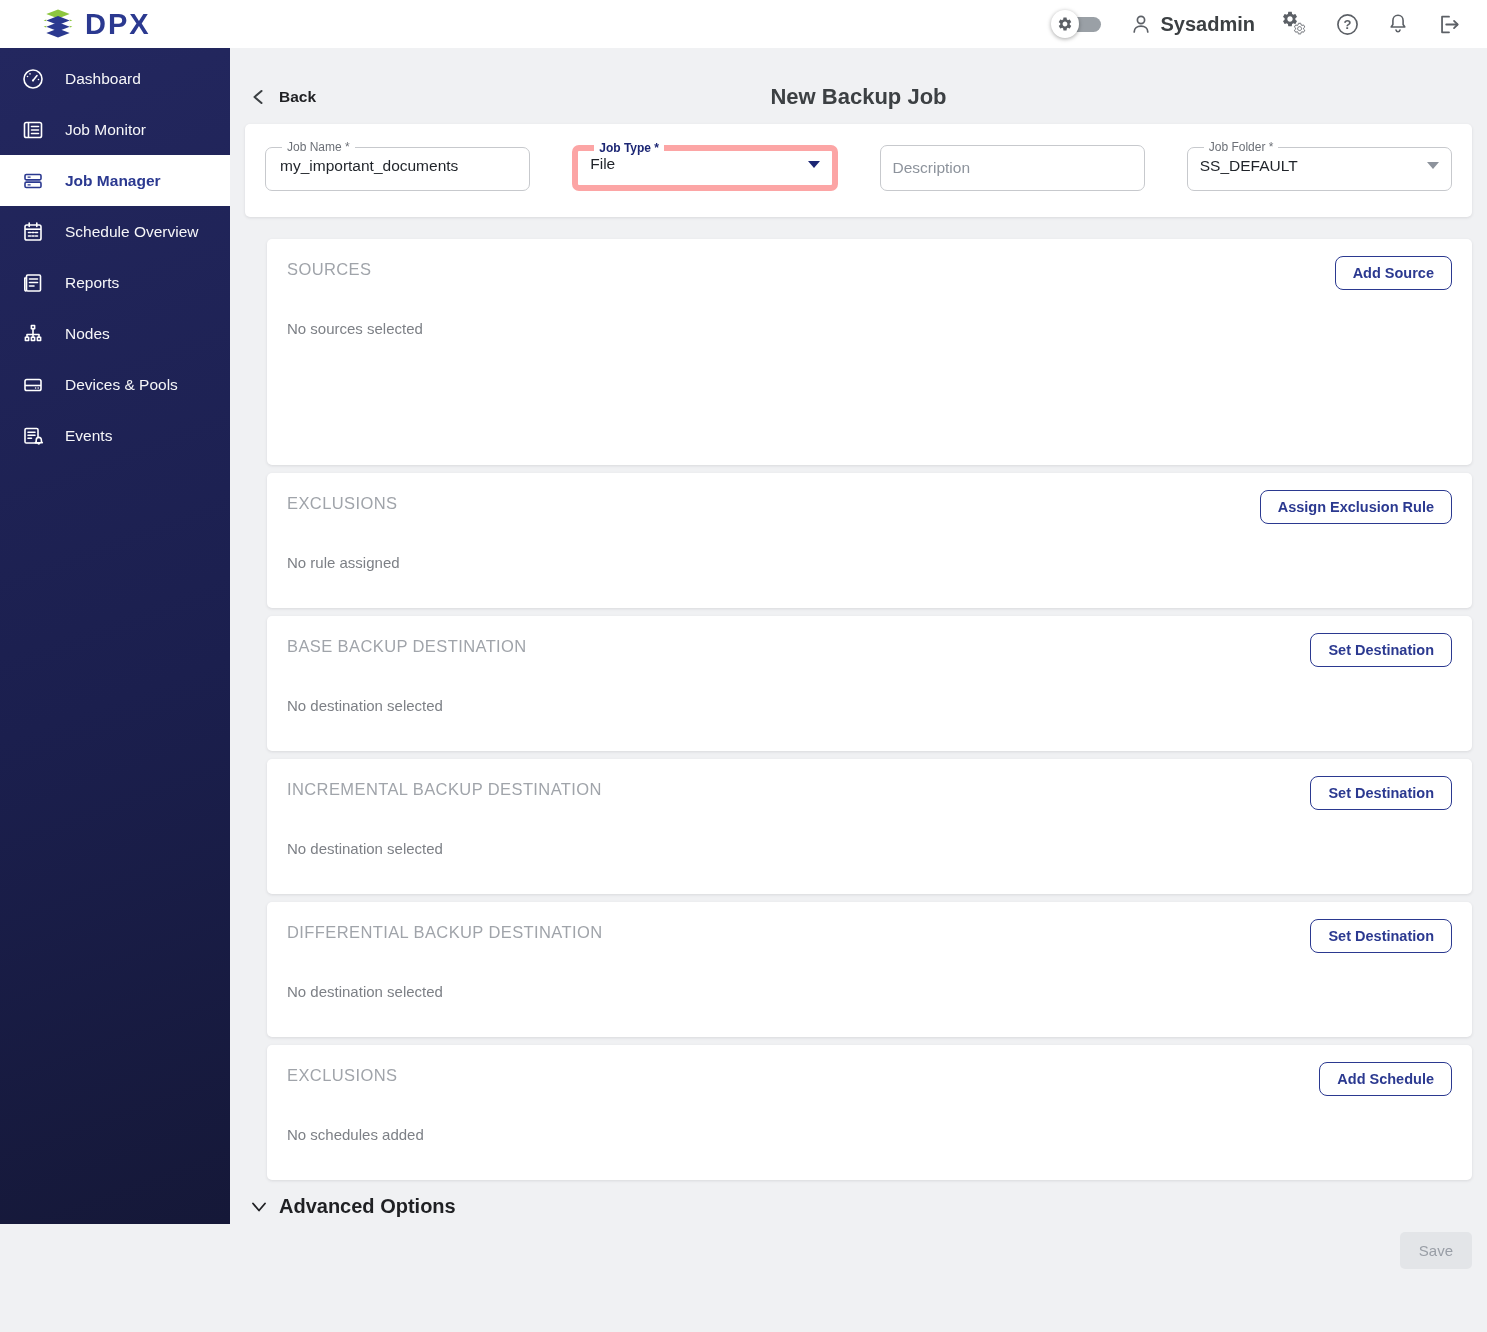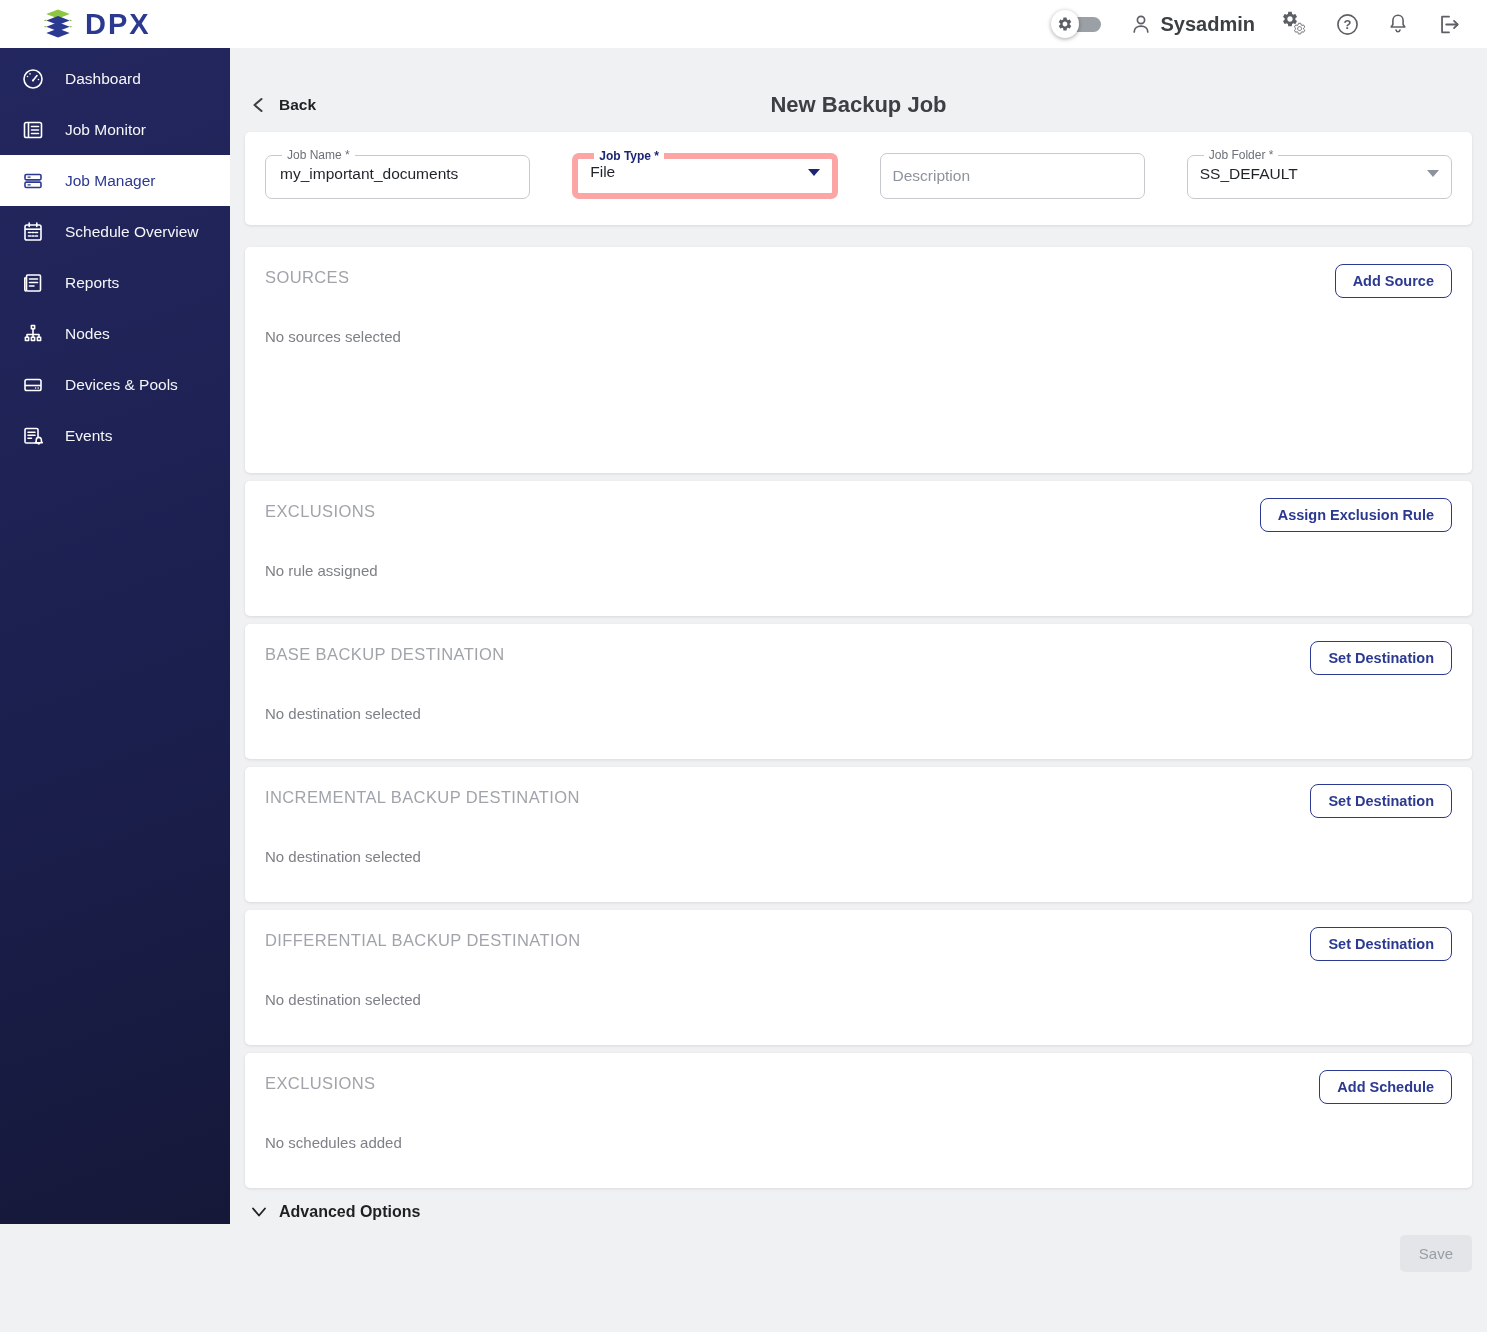--- a/index.html
+++ b/index.html
@@ -34,24 +34,24 @@
   .sidebar {
     width:230px; flex:0 0 230px;
     background:linear-gradient(160deg,#23275f 0%,#1b1f4e 55%,#151838 100%);
     padding-top:5px;
   }
   .side-item {
     height:51px; display:flex; align-items:center; gap:20px; padding-left:21px;
     color:rgba(255,255,255,.96); font-size:15.5px; cursor:pointer;
   }
   .side-item .s-icon { width:24px; height:24px; display:flex; align-items:center; justify-content:center; color:#ffffff; }
-  .side-item.active { background:#ffffff; color:#2b3990; font-weight:400; }
+  .side-item.active { background:#ffffff; color:#2b3990; font-weight:700; }
   .side-item.active .s-icon { color:#2b3990; }
   
-  .main { flex:1; padding:36px 15px 0 15px; }
+  .main { flex:1; padding:28px 15px 0 15px; }
   .page-head { position:relative; height:42px; display:flex; align-items:center; }
   .back-btn { display:flex; align-items:center; gap:14px; cursor:pointer; padding-left:6px; }
   .back-btn .b-label { font-size:15.5px; font-weight:700; color:#1f2023; }
   .page-title {
     position:absolute; left:0; right:0; text-align:center;
     font-size:22px; color:#3c4043; pointer-events:none;
   }
   .card {
     background:#ffffff; border-radius:5px; box-shadow:0 1px 3px rgba(60,64,67,.13);
   }
@@ -75,33 +75,33 @@
   .plain-input {
     height:46px; border:1px solid #c7c9cd; border-radius:7px; padding:0 12px;
     font-size:15.5px; color:#1f2329; font-family:"Liberation Sans", sans-serif; outline:none; width:100%;
   }
   .plain-input::placeholder { color:#8d939c; }
   .select-row { display:flex; align-items:center; justify-content:space-between; width:100%; margin-top:-8px; cursor:pointer; }
   .select-value { font-size:15.5px; color:#1f2329; }
   .caret { width:0; height:0; border-left:6px solid transparent; border-right:6px solid transparent; border-top:7px solid #8d939c; }
   .caret.primary { border-top-color:#1c2674; }
   
-  .section-card { min-height:135px; padding:21px 20px; margin-bottom:8px; }
+  .section-card { min-height:135px; padding:21px 20px; margin-bottom:8px;margin-left:22px; }
   .section-card.tall { min-height:226px; }
   .sec-head { display:flex; align-items:flex-start; justify-content:space-between; }
   .sec-title { margin:0; font-size:16.5px; font-weight:400; color:#a0a4aa; letter-spacing:.4px; }
   .sec-empty { margin:30px 0 0 0; font-size:15px; color:#7d8086; }
   .btn-outline {
     background:#fff; border:1px solid #2b3990; color:#2b3990; border-radius:8px;
     font-size:14.5px; font-weight:700; padding:8px 17px; cursor:pointer;
     font-family:"Liberation Sans", sans-serif; margin-top:-4px;
   }
   
   .advanced-row { display:flex; align-items:center; gap:12px; margin:15px 0 0 6px; cursor:pointer; }
-  .advanced-label { font-size:16px; font-weight:700; color:#1f2023; }
+  .advanced-label { font-size:20px; font-weight:700; color:#1f2023; }
   .save-row { display:flex; justify-content:flex-end; margin-top:14px; }
   .btn-save {
     background:#e3e5e8; color:#999ea6; border:none; border-radius:5px;
     font-size:15px; padding:10px 19px; font-family:"Liberation Sans", sans-serif; cursor:default;
   }
 </style>
 </head>
 <body>
 
 <header class="topbar">

